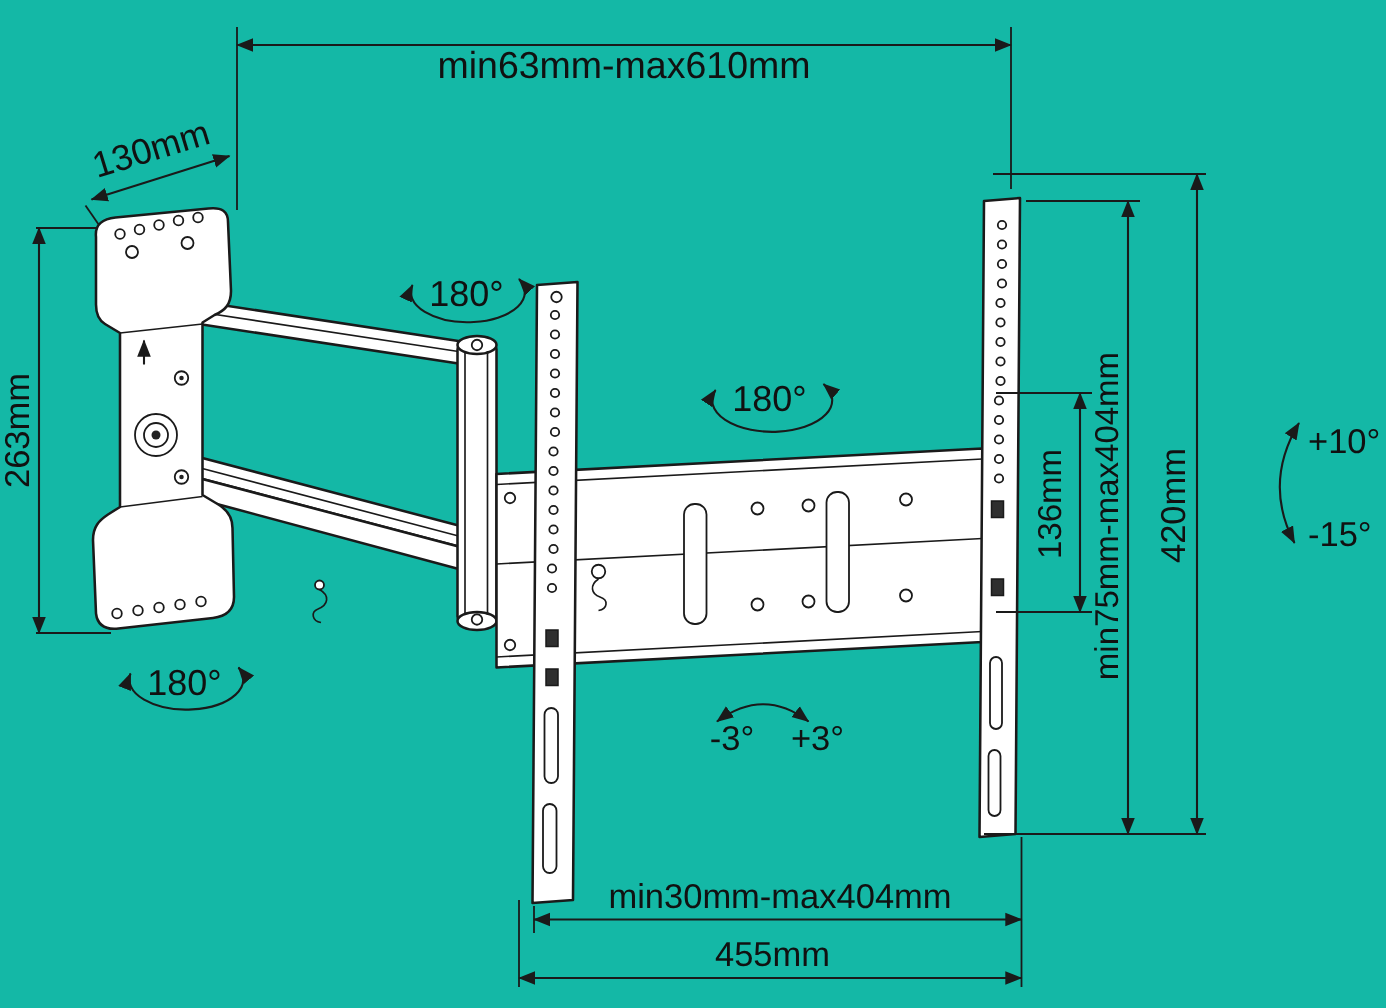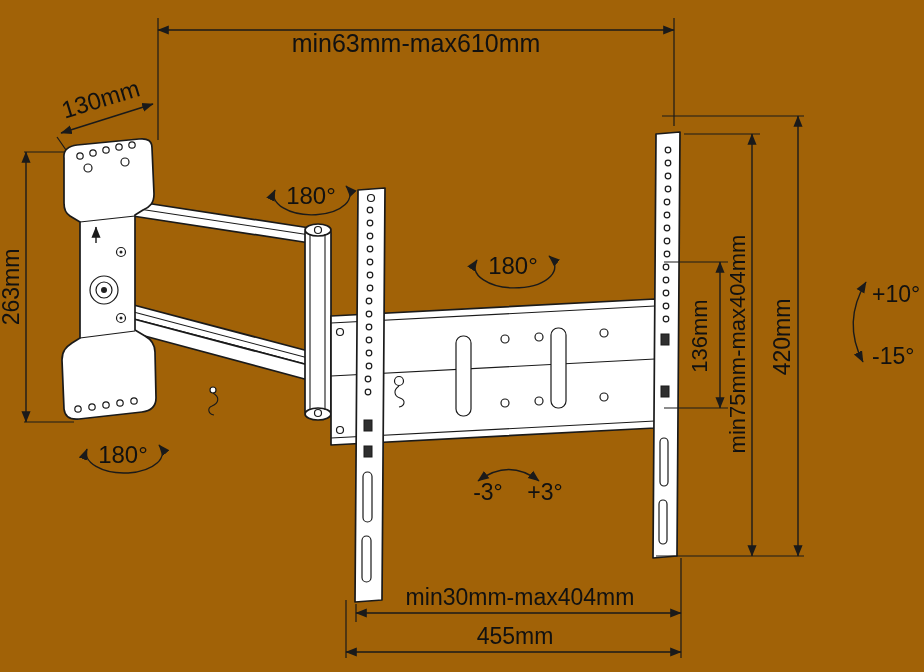--- a/index.html
+++ b/index.html
@@ -1,16 +1,16 @@
 <!DOCTYPE html>
 <html><head>
 <meta charset="utf-8">
 <style>
   html,body{margin:0;padding:0;background:#ffffff;}
-  .stage{position:relative;width:924px;height:672px;background:#a16207;overflow:hidden;}
+  .stage{position:relative;width:924px;height:672px;background:#14b8a6;overflow:hidden;}
   svg{display:block;}
   .part{fill:#ffffff;stroke:#1a1a1a;stroke-width:1.7;stroke-linejoin:round;}
   .thin{fill:none;stroke:#1a1a1a;stroke-width:1.1;}
   .hole{fill:#ffffff;stroke:#1a1a1a;stroke-width:1.2;}
   .darkhole{fill:#2f2f2f;stroke:#1a1a1a;stroke-width:1;}
   .dim{fill:none;stroke:#1a1a1a;stroke-width:1.4;}
   .ext{fill:none;stroke:#1a1a1a;stroke-width:1.2;}
   .lbl{font-family:"Liberation Sans",sans-serif;fill:#111111;}
 </style>
 </head>

